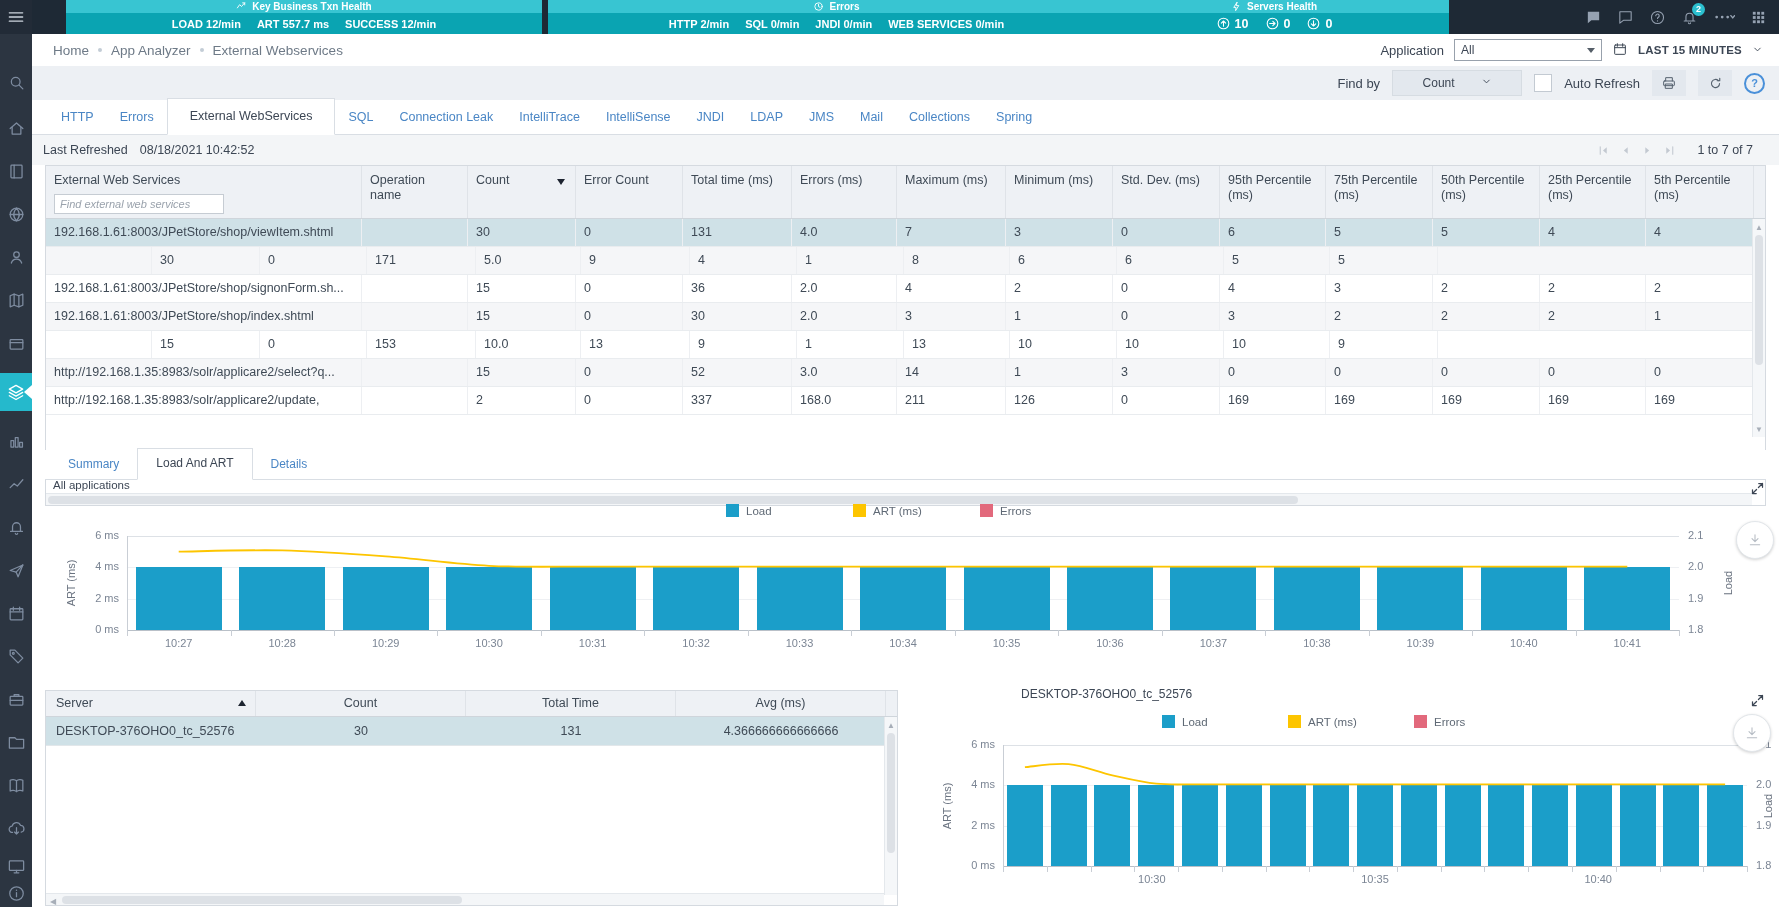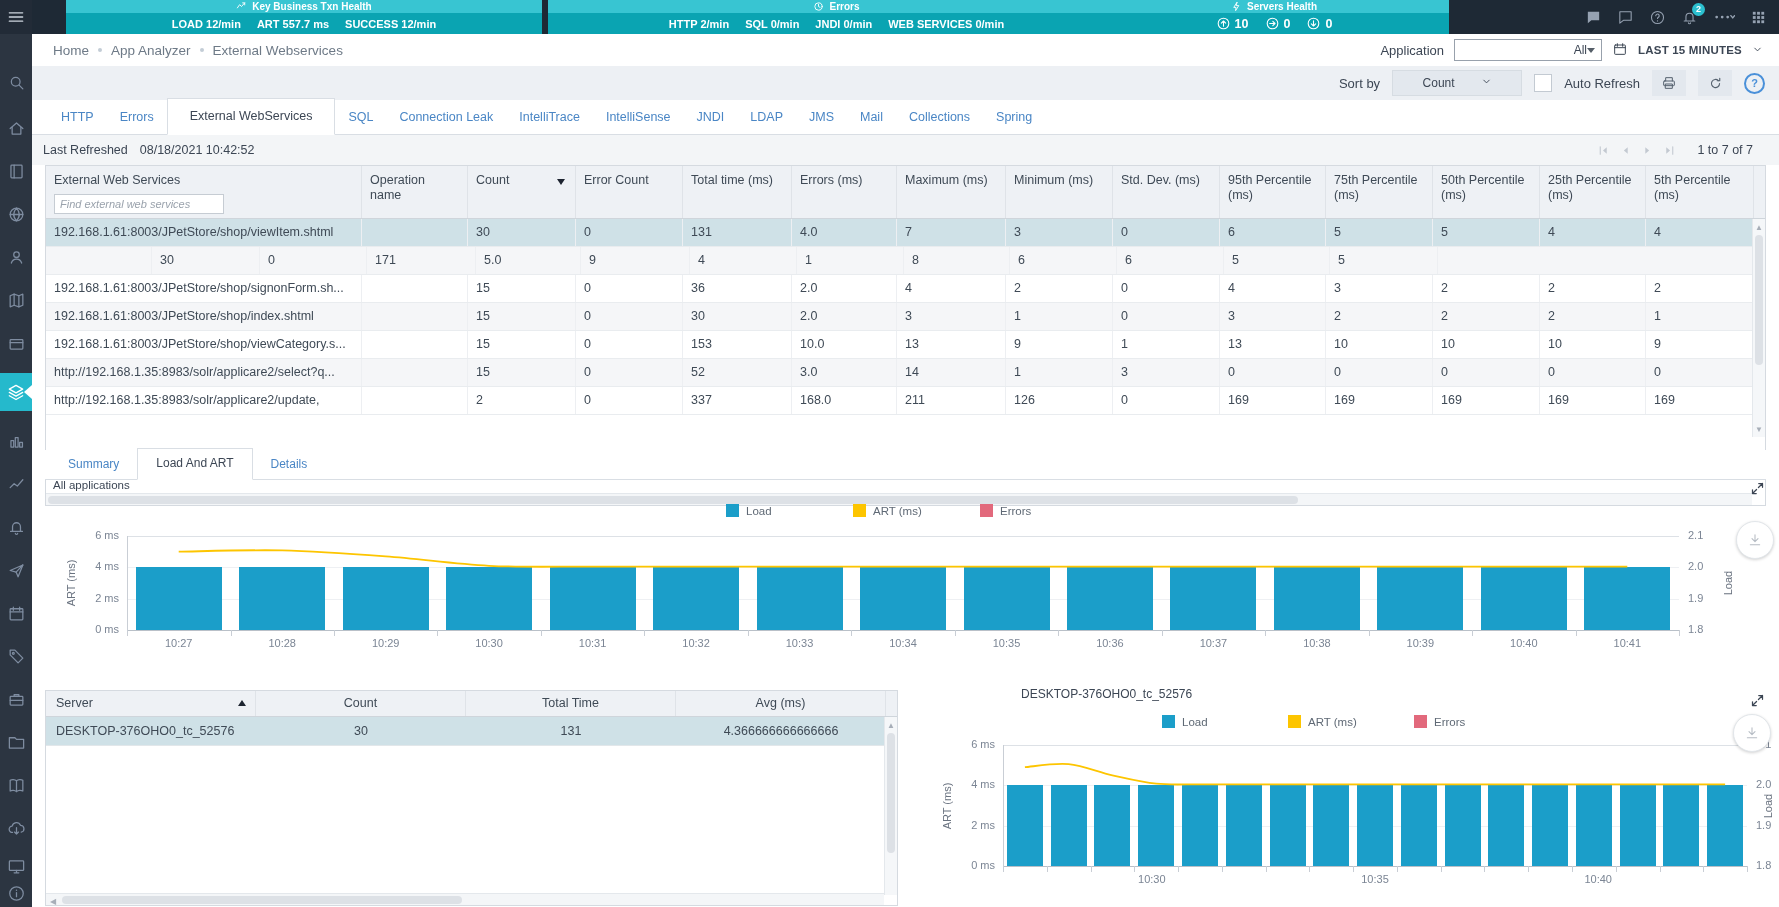--- a/index.html
+++ b/index.html
@@ -21,21 +21,21 @@
   .tb-stat3{display:flex;align-items:center;gap:4px;font-size:12.5px;font-weight:bold;}
   #tb-actions{position:absolute;right:12px;top:0;height:34px;display:flex;align-items:center;gap:15px;color:#96a2b2;}
   .tb-ic{position:relative;display:flex;align-items:center;cursor:pointer;}
   .badge{position:absolute;top:-6px;right:-7px;background:#2bbfcf;color:#fff;border-radius:50%;width:13px;height:13px;font-size:9px;display:flex;align-items:center;justify-content:center;font-weight:bold;}
 
   
   #crumb-row{position:absolute;left:32px;top:34px;width:1747px;height:32px;background:#fff;}
   #breadcrumb{position:absolute;left:21px;top:0;height:32px;display:flex;align-items:center;font-size:13.5px;color:#6e7a87;}
   .dot{width:4px;height:4px;border-radius:50%;background:#c3cdd6;margin:0 9px;}
   #filters{position:absolute;right:16px;top:0;height:32px;display:flex;align-items:center;gap:10px;font-size:13px;color:#3c4654;}
-  .sel-box{width:148px;height:22px;border:1px solid #98a1ac;background:#fff;display:flex;align-items:center;justify-content:flex-end;padding:0 6px;font-size:12px;box-sizing:border-box;cursor:pointer;}
+  .sel-box{width:148px;height:22px;border:1px solid #98a1ac;background:#fff;display:flex;align-items:center;justify-content:space-between;padding:0 6px;font-size:12px;box-sizing:border-box;cursor:pointer;}
   .tri{width:0;height:0;border-left:4px solid transparent;border-right:4px solid transparent;border-top:5px solid #555e68;}
   .time-range{font-size:11.5px;font-weight:bold;letter-spacing:.2px;cursor:pointer;}
 
   
   #sort-row{position:absolute;left:32px;top:66px;width:1747px;height:34px;background:#edf0f4;display:flex;align-items:center;justify-content:flex-end;gap:12px;padding-right:14px;box-sizing:border-box;font-size:13px;color:#3c4654;}
   .sel-gray{width:130px;height:26px;background:#e3e8ee;border:1px solid #d6dce2;display:flex;align-items:center;justify-content:center;gap:26px;font-size:12px;box-sizing:border-box;cursor:pointer;}
   .checkbox{width:16px;height:16px;background:#fff;border:1px solid #c3cad2;cursor:pointer;}
   .btn-sq{width:34px;height:26px;background:#e3e8ee;display:flex;align-items:center;justify-content:center;color:#55616e;cursor:pointer;}
   .help-circ{width:17px;height:17px;border-radius:50%;border:2px solid #4a90d9;color:#4a90d9;font-weight:bold;font-size:11px;display:flex;align-items:center;justify-content:center;cursor:pointer;}
 
@@ -369,21 +369,21 @@
             <path d="M4 10h16M8 4v4M16 4v4"></path>
           </svg></span>
       <span class="time-range">LAST 15 MINUTES</span>
       <span id="tr-chev"><svg viewBox="0 0 24 24" width="11" height="11" fill="none" stroke="currentColor" stroke-width="2" stroke-linecap="round" stroke-linejoin="round">
             <path d="M6 9l6 6 6-6"></path>
           </svg></span>
     </div>
   </div>
 
   <div id="sort-row">
-    <span>Sort by</span>
+    <span>Find by</span>
     <div class="sel-gray">
       <span>Count</span>
       <span id="sort-chev"><svg viewBox="0 0 24 24" width="11" height="11" fill="none" stroke="currentColor" stroke-width="2" stroke-linecap="round" stroke-linejoin="round">
             <path d="M6 9l6 6 6-6"></path>
           </svg></span>
     </div>
     <div class="checkbox"></div>
     <span>Auto Refresh</span>
     <div class="btn-sq" id="print-btn">
         <svg viewBox="0 0 24 24" width="16" height="16" fill="none" stroke="currentColor" stroke-width="1.5" stroke-linecap="round" stroke-linejoin="round">
@@ -548,21 +548,20 @@
         <div class="td" style="flex: 0 0 109px;">3</div>
         <div class="td" style="flex: 0 0 107px;">1</div>
         <div class="td" style="flex: 0 0 107px;">0</div>
         <div class="td" style="flex: 0 0 106px;">3</div>
         <div class="td" style="flex: 0 0 107px;">2</div>
         <div class="td" style="flex: 0 0 107px;">2</div>
         <div class="td" style="flex: 0 0 106px;">2</div>
         <div class="td" style="flex: 0 0 108px;">1</div>
       </div>
       <div class="tr">
-        <div class="td" style="flex: 0 0 316px;">192.168.1.61:8003/JPetStore/shop/viewCategory.s...</div>
         <div class="td" style="flex: 0 0 106px;"></div>
         <div class="td" style="flex: 0 0 108px;">15</div>
         <div class="td" style="flex: 0 0 107px;">0</div>
         <div class="td" style="flex: 0 0 109px;">153</div>
         <div class="td" style="flex: 0 0 105px;">10.0</div>
         <div class="td" style="flex: 0 0 109px;">13</div>
         <div class="td" style="flex: 0 0 107px;">9</div>
         <div class="td" style="flex: 0 0 107px;">1</div>
         <div class="td" style="flex: 0 0 106px;">13</div>
         <div class="td" style="flex: 0 0 107px;">10</div>

